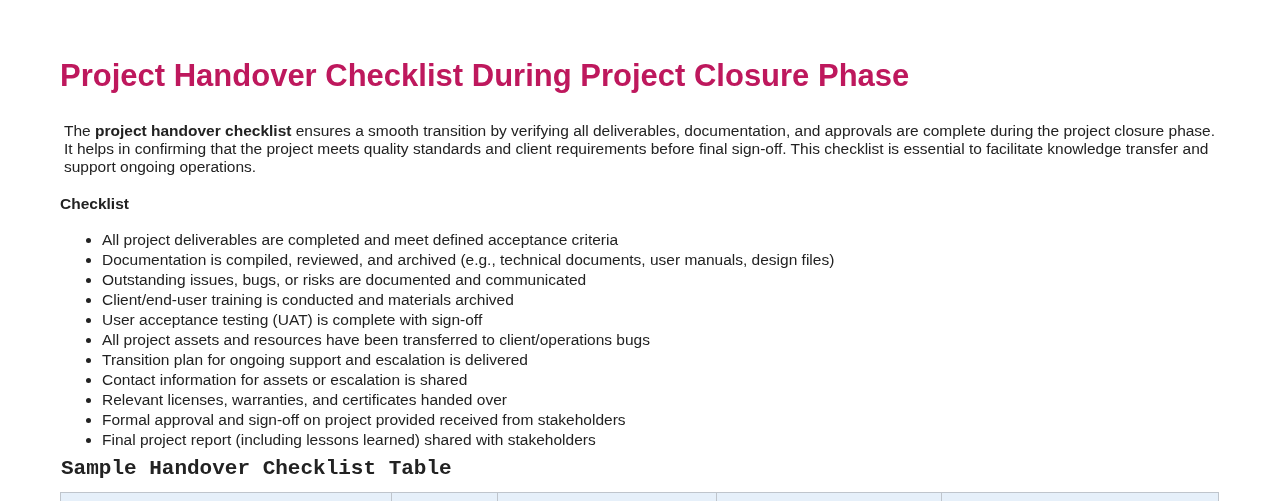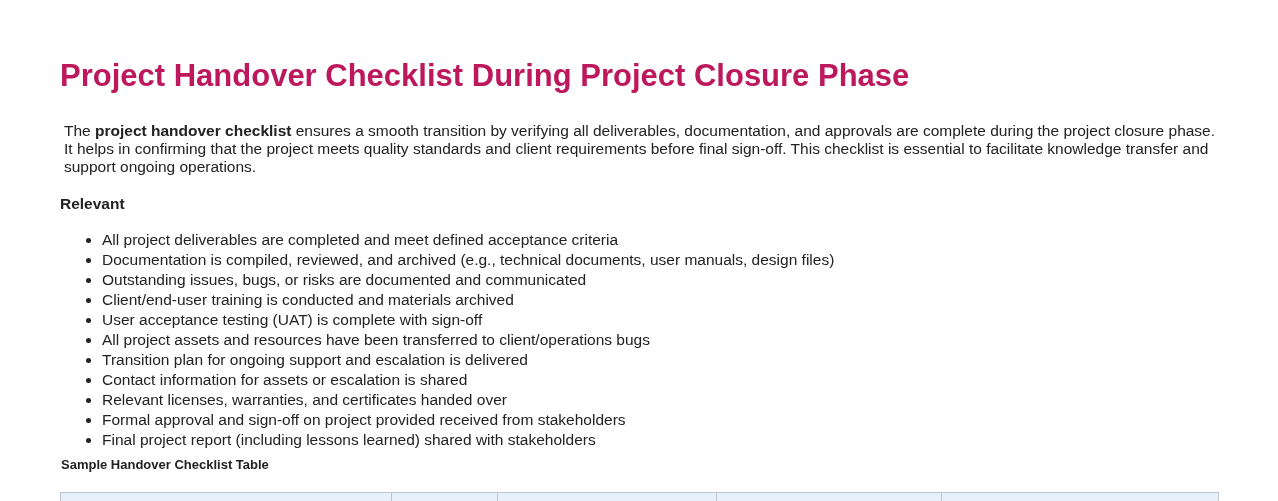--- a/index.html
+++ b/index.html
@@ -58,23 +58,24 @@
       font-size: 15.5px;
       line-height: 18px;
       color: #222222;
     }
     ul.checklist li { margin: 2px; }
     h3.table-heading {
       position: absolute;
       top: 457px;
       left: 61px;
       margin: 0;
-      font-size: 13px;
+      font-size: 21px;
       font-weight: bold;
       color: #222222;
+      font-family: Liberation Mono, monospace;
     }
     table.handover-table {
       position: absolute;
       top: 492px;
       left: 60px;
       width: 1158px;
       border-collapse: collapse;
       table-layout: fixed;
     }
     table.handover-table th {
@@ -89,21 +90,21 @@
   </style>
 </head>
 <body>
 
 <div class="page">
 
   <h1>Project Handover Checklist During Project Closure Phase</h1>
 
   <p class="intro"><span>The </span><b>project handover checklist</b><span> ensures a smooth transition by verifying all deliverables, documentation, and approvals are complete during the project closure phase. It helps in confirming that the project meets quality standards and client requirements before final sign-off. This checklist is essential to facilitate knowledge transfer and support ongoing operations.</span></p>
 
-  <h3 class="checklist-heading">Relevant</h3>
+  <h3 class="checklist-heading">Checklist</h3>
 
   <ul class="checklist">
     <li>All project deliverables are completed and meet defined acceptance criteria</li>
     <li>Documentation is compiled, reviewed, and archived (e.g., technical documents, user manuals, design files)</li>
     <li>Outstanding issues, bugs, or risks are documented and communicated</li>
     <li>Client/end-user training is conducted and materials archived</li>
     <li>User acceptance testing (UAT) is complete with sign-off</li>
     <li>All project assets and resources have been transferred to client/operations bugs</li>
     <li>Transition plan for ongoing support and escalation is delivered</li>
     <li>Contact information for assets or escalation is shared</li>

